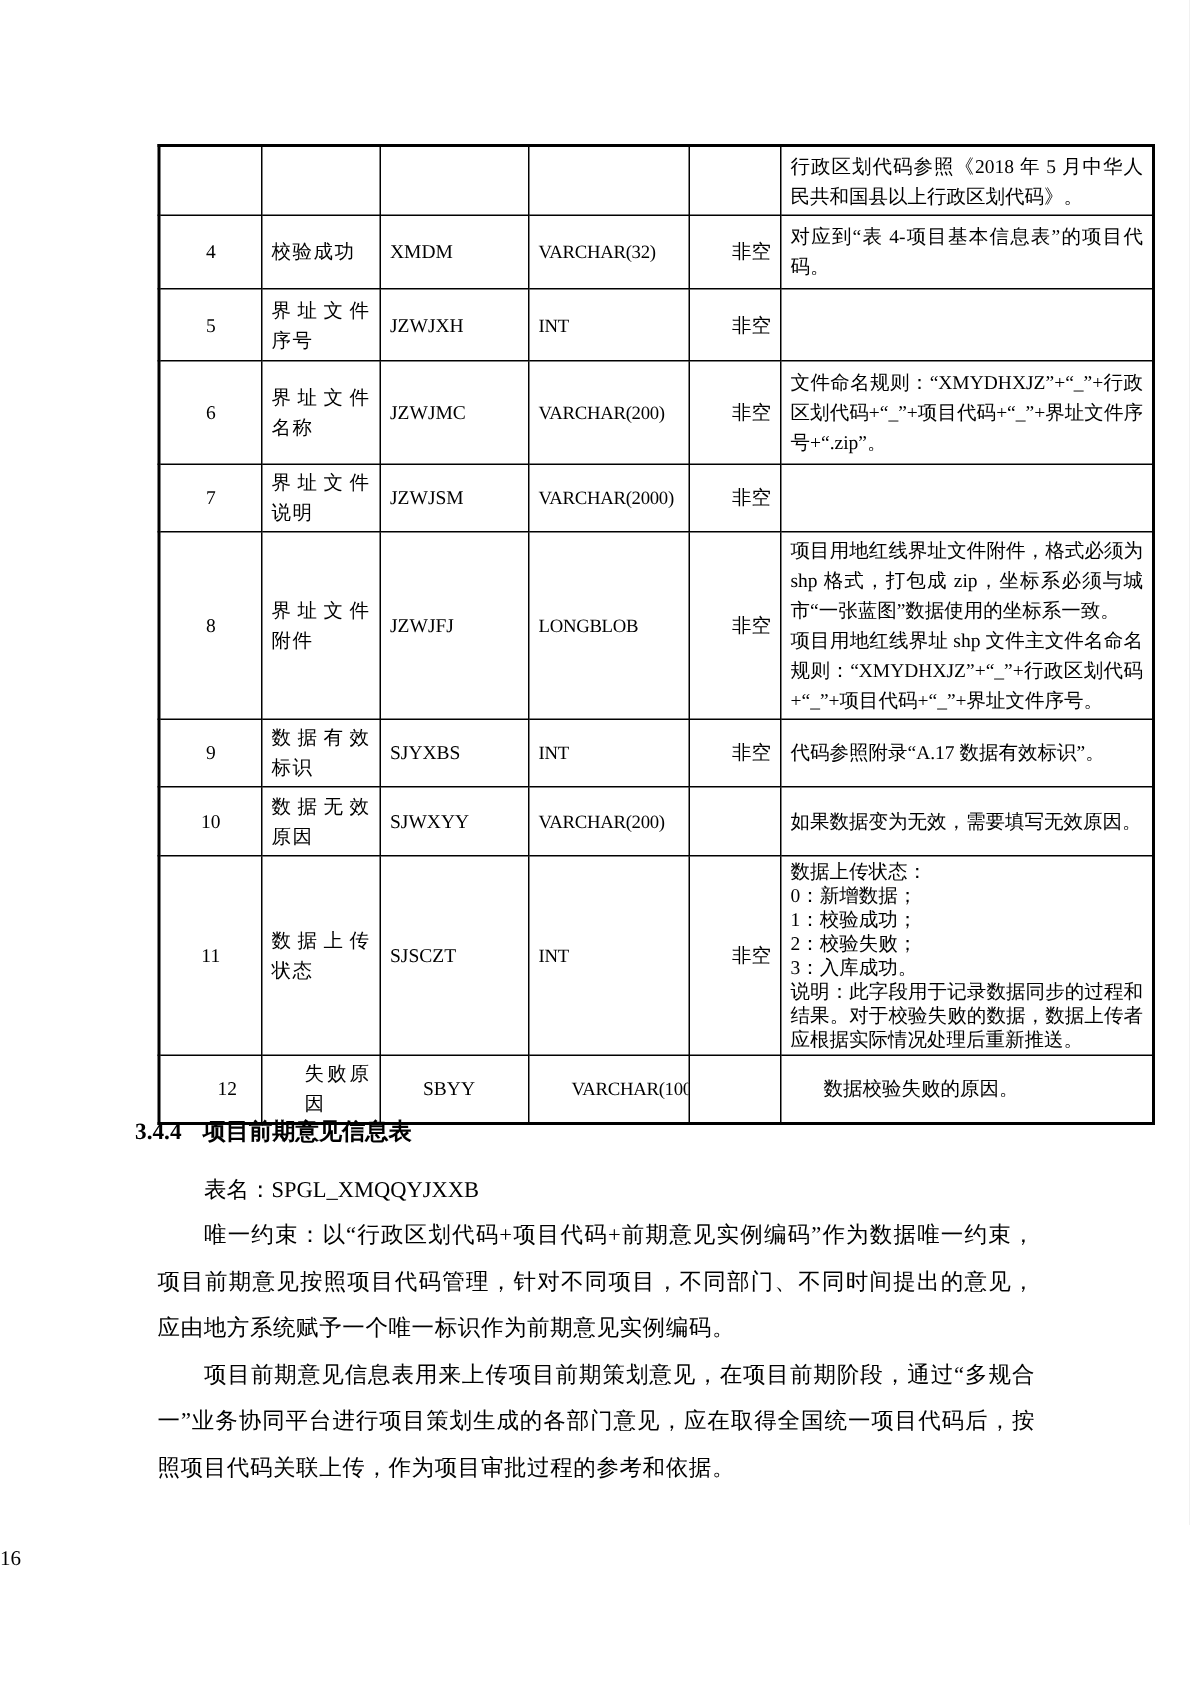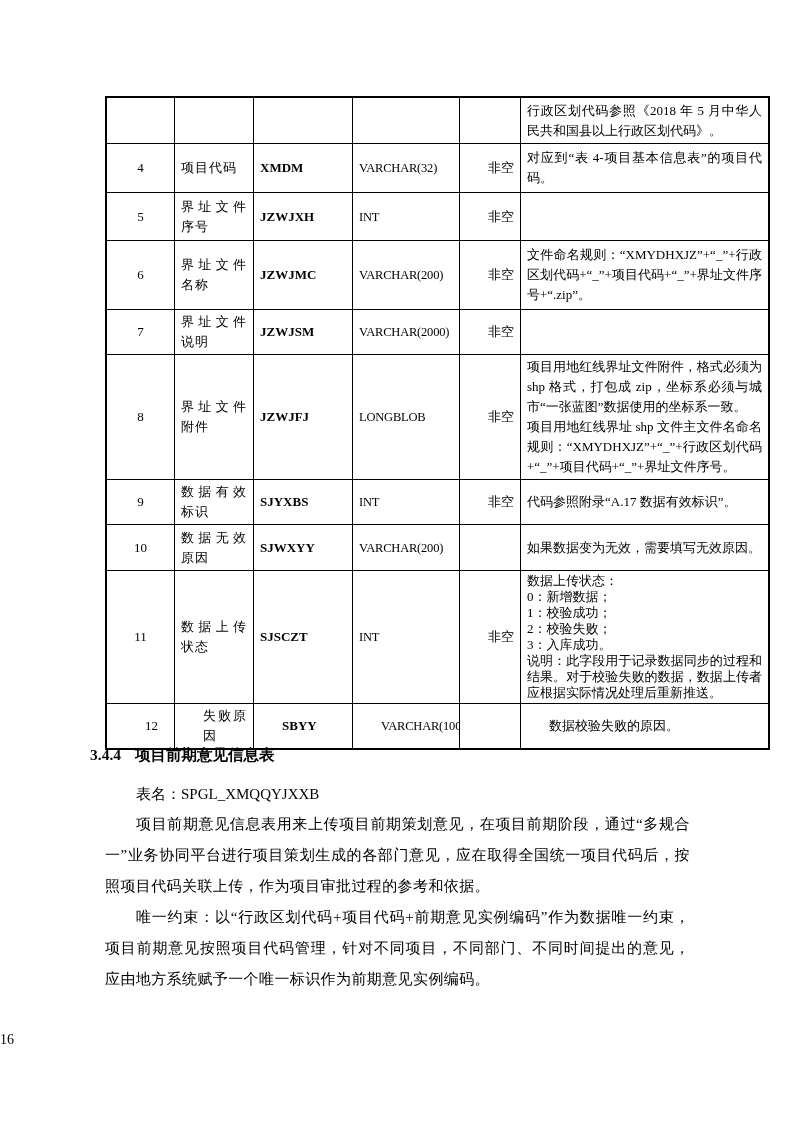--- a/index.html
+++ b/index.html
@@ -17,21 +17,21 @@
     font-size:13px;line-height:20px;
   }
   .field-table td{
     border:1px solid #000;
     vertical-align:middle;
     padding:2px 6px;
     overflow:hidden;
   }
   .col-no   {width:55px;text-align:center;padding:2px 2px;}
   .col-name {width:66px;padding:2px 5px;letter-spacing:1px;text-align:justify;}
-  .col-code {width:86px;padding:2px 7px;white-space:nowrap;font-weight:bold;}
+  .col-code {width:86px;padding:2px 7px;white-space:nowrap;}
   .col-type {width:94px;padding:2px 7px;white-space:nowrap;font-size:12.5px;letter-spacing:-0.2px;}
   .col-null {width:48px;text-align:right;padding:2px 2px;}
   .col-desc {width:235px;padding:2px 8px;}
   .desc-line{line-height:20px;text-align:justify;}
   
   .field-table tr:nth-child(1)  td{height:41px;}
   .field-table tr:nth-child(2)  td{height:44px;}
   .field-table tr:nth-child(3)  td{height:43px;}
   .field-table tr:nth-child(4)  td{height:64px;}
   .field-table tr:nth-child(5)  td{height:39px;}
@@ -76,21 +76,21 @@
           <td class="col-name"></td>
           <td class="col-code"></td>
           <td class="col-type"></td>
           <td class="col-null"></td>
           <td class="col-desc">
             <div class="desc-line">行政区划代码参照《2018 年 5 月中华人民共和国县以上行政区划代码》。</div>
           </td>
         </tr>
         <tr>
           <td class="col-no">4</td>
-          <td class="col-name">项目代码</td>
+          <td class="col-name">校验成功</td>
           <td class="col-code">XMDM</td>
           <td class="col-type">VARCHAR(32)</td>
           <td class="col-null">非空</td>
           <td class="col-desc">
             <div class="desc-line">对应到“表 4-项目基本信息表”的项目代码。</div>
           </td>
         </tr>
         <tr>
           <td class="col-no">5</td>
           <td class="col-name">界址文件序号</td>
@@ -178,19 +178,19 @@
 
   <div class="section-heading">
     <span class="h-num">3.4.4</span><span>项目前期意见信息表</span>
   </div>
 
   <div class="table-name">
     <span>表名：</span><span>SPGL_XMQQYJXXB</span>
   </div>
 
   <div class="paragraphs">
+    <p>唯一约束：以“行政区划代码+项目代码+前期意见实例编码”作为数据唯一约束，项目前期意见按照项目代码管理，针对不同项目，不同部门、不同时间提出的意见，应由地方系统赋予一个唯一标识作为前期意见实例编码。</p>
     <p>项目前期意见信息表用来上传项目前期策划意见，在项目前期阶段，通过“多规合一”业务协同平台进行项目策划生成的各部门意见，应在取得全国统一项目代码后，按照项目代码关联上传，作为项目审批过程的参考和依据。</p>
-    <p>唯一约束：以“行政区划代码+项目代码+前期意见实例编码”作为数据唯一约束，项目前期意见按照项目代码管理，针对不同项目，不同部门、不同时间提出的意见，应由地方系统赋予一个唯一标识作为前期意见实例编码。</p>
   </div>
 
   <div class="page-number">16</div>
 
 </div>
 
 </body></html>

